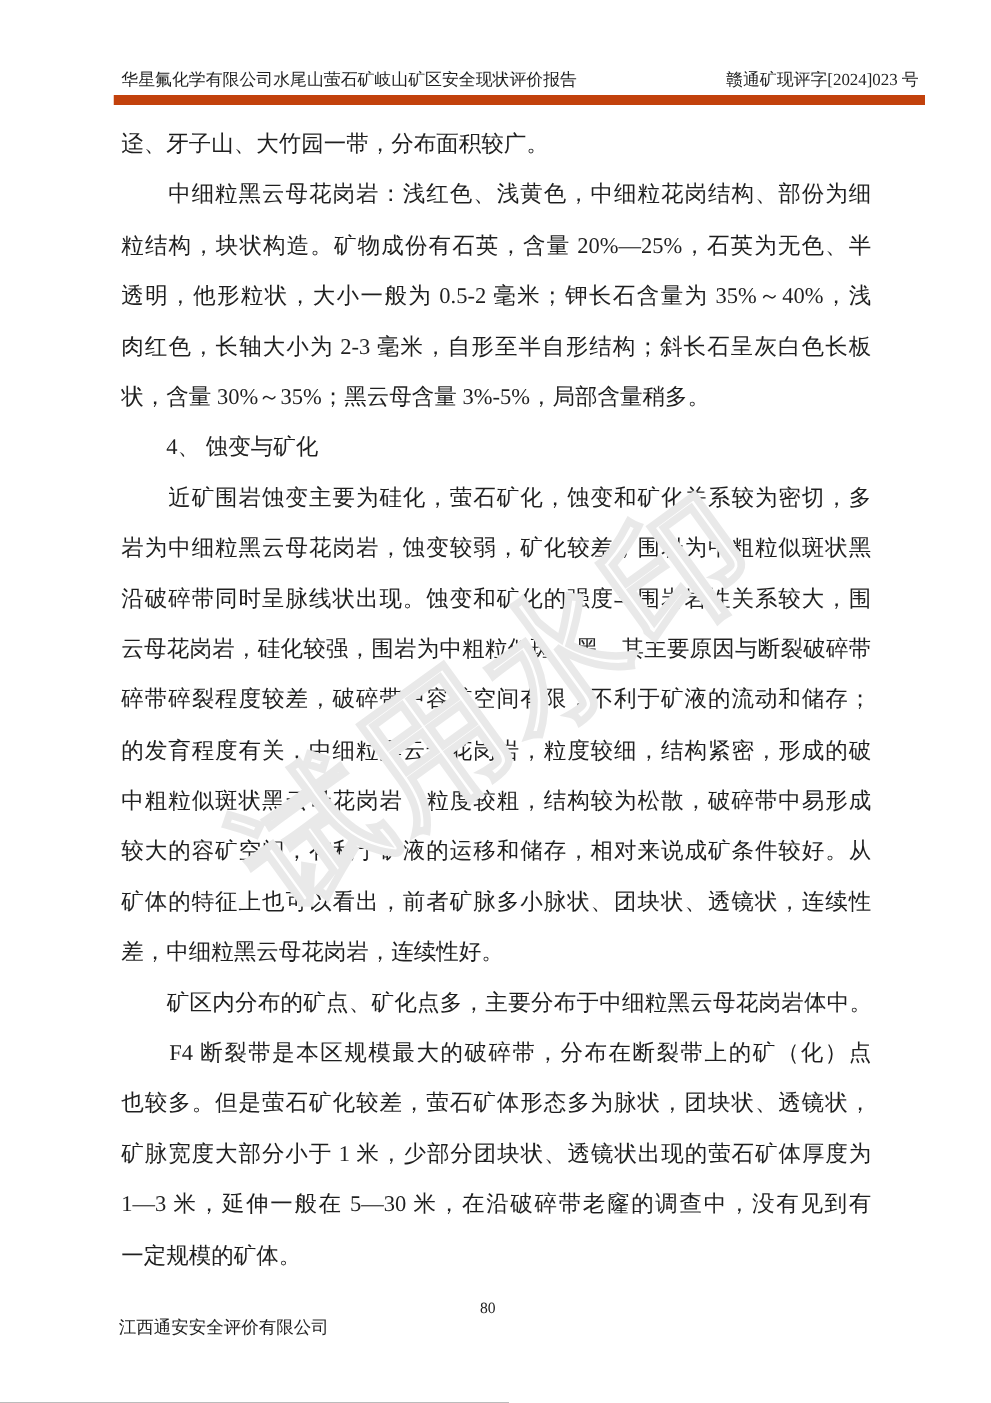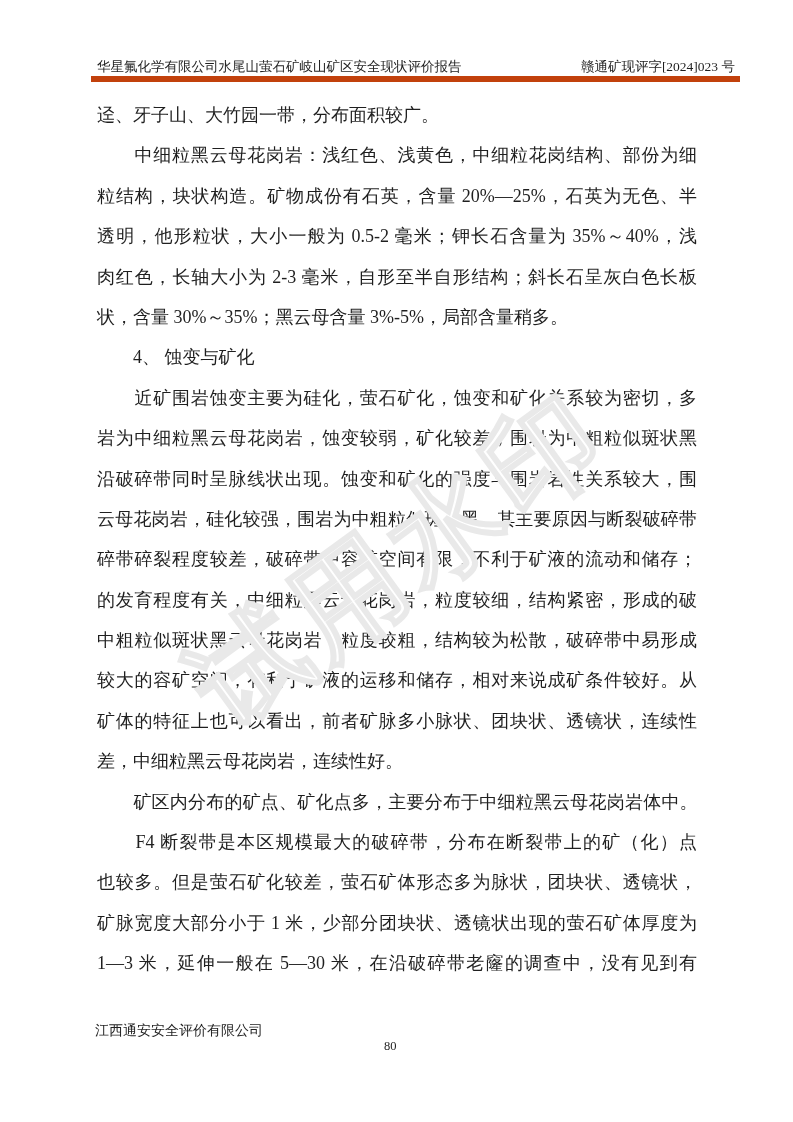--- a/index.html
+++ b/index.html
@@ -8,22 +8,22 @@
     width:793px;height:1122px;
     margin:0 auto;
     background:#ffffff;
     color:#1f1f1f;
     font-family:"Liberation Serif","DejaVu Serif",serif;
     overflow:hidden;
   }
   
   .header{
     position:absolute;left:91px;top:52px;width:649px;height:24px;
-    border-bottom:6px solid #c2410c;
-    display:flex;justify-content:space-between;align-items:flex-end;
+    border-bottom:8px solid #c2410c;
+    display:flex;justify-content:space-between;align-items:center;
     font-size:13.5px;line-height:18px;
   }
   .header .title{padding-left:6px;}
   .header .docno{padding-right:5px;}
   
   .body{
     position:absolute;left:97px;top:95px;width:600px;
     font-size:18px;line-height:40.4px;
   }
   .line{height:40.4px;}
@@ -36,21 +36,21 @@
     font-family:"Liberation Sans","DejaVu Sans",sans-serif;
     font-size:112px;font-weight:700;letter-spacing:8px;
     color:#ffffff;
     -webkit-text-stroke:2.5px #e9e9e9;
     text-shadow:0 0 1px #f2f2f2;
     white-space:nowrap;
     z-index:5;
     pointer-events:none;
   }
   
-  .footer-company{position:absolute;left:95px;top:1022px;font-size:14px;}
+  .footer-company{position:absolute;left:95px;top:1053px;font-size:14px;}
   .footer-page{position:absolute;left:384px;top:1039px;font-size:12.5px;}
 </style>
 </head>
 <body>
 
 <div class="doc">
 
   <div class="header">
     <span class="title">华星氟化学有限公司水尾山萤石矿岐山矿区安全现状评价报告</span>
     <span class="docno">赣通矿现评字[2024]023 号</span>
@@ -72,20 +72,21 @@
     <div class="line fill">的发育程度有关，中细粒黑云母花岗岩，粒度较细，结构紧密，形成的破</div>
     <div class="line fill">中粗粒似斑状黑云母花岗岩，粒度较粗，结构较为松散，破碎带中易形成</div>
     <div class="line fill">较大的容矿空间，有利于矿液的运移和储存，相对来说成矿条件较好。从</div>
     <div class="line fill">矿体的特征上也可以看出，前者矿脉多小脉状、团块状、透镜状，连续性</div>
     <div class="line">差，中细粒黑云母花岗岩，连续性好。</div>
     <div class="line fill tight">　　矿区内分布的矿点、矿化点多，主要分布于中细粒黑云母花岗岩体中。</div>
     <div class="line fill">　　F4 断裂带是本区规模最大的破碎带，分布在断裂带上的矿（化）点</div>
     <div class="line fill">也较多。但是萤石矿化较差，萤石矿体形态多为脉状，团块状、透镜状，</div>
     <div class="line fill">矿脉宽度大部分小于 1 米，少部分团块状、透镜状出现的萤石矿体厚度为</div>
     <div class="line fill">1—3 米，延伸一般在 5—30 米，在沿破碎带老窿的调查中，没有见到有</div>
+    <div class="line">一定规模的矿体。</div>
   </div>
 
   <div class="watermark">试用水印</div>
 
   <div class="footer-company">江西通安安全评价有限公司</div>
   <div class="footer-page">80</div>
 
 </div>
 
 </body></html>

